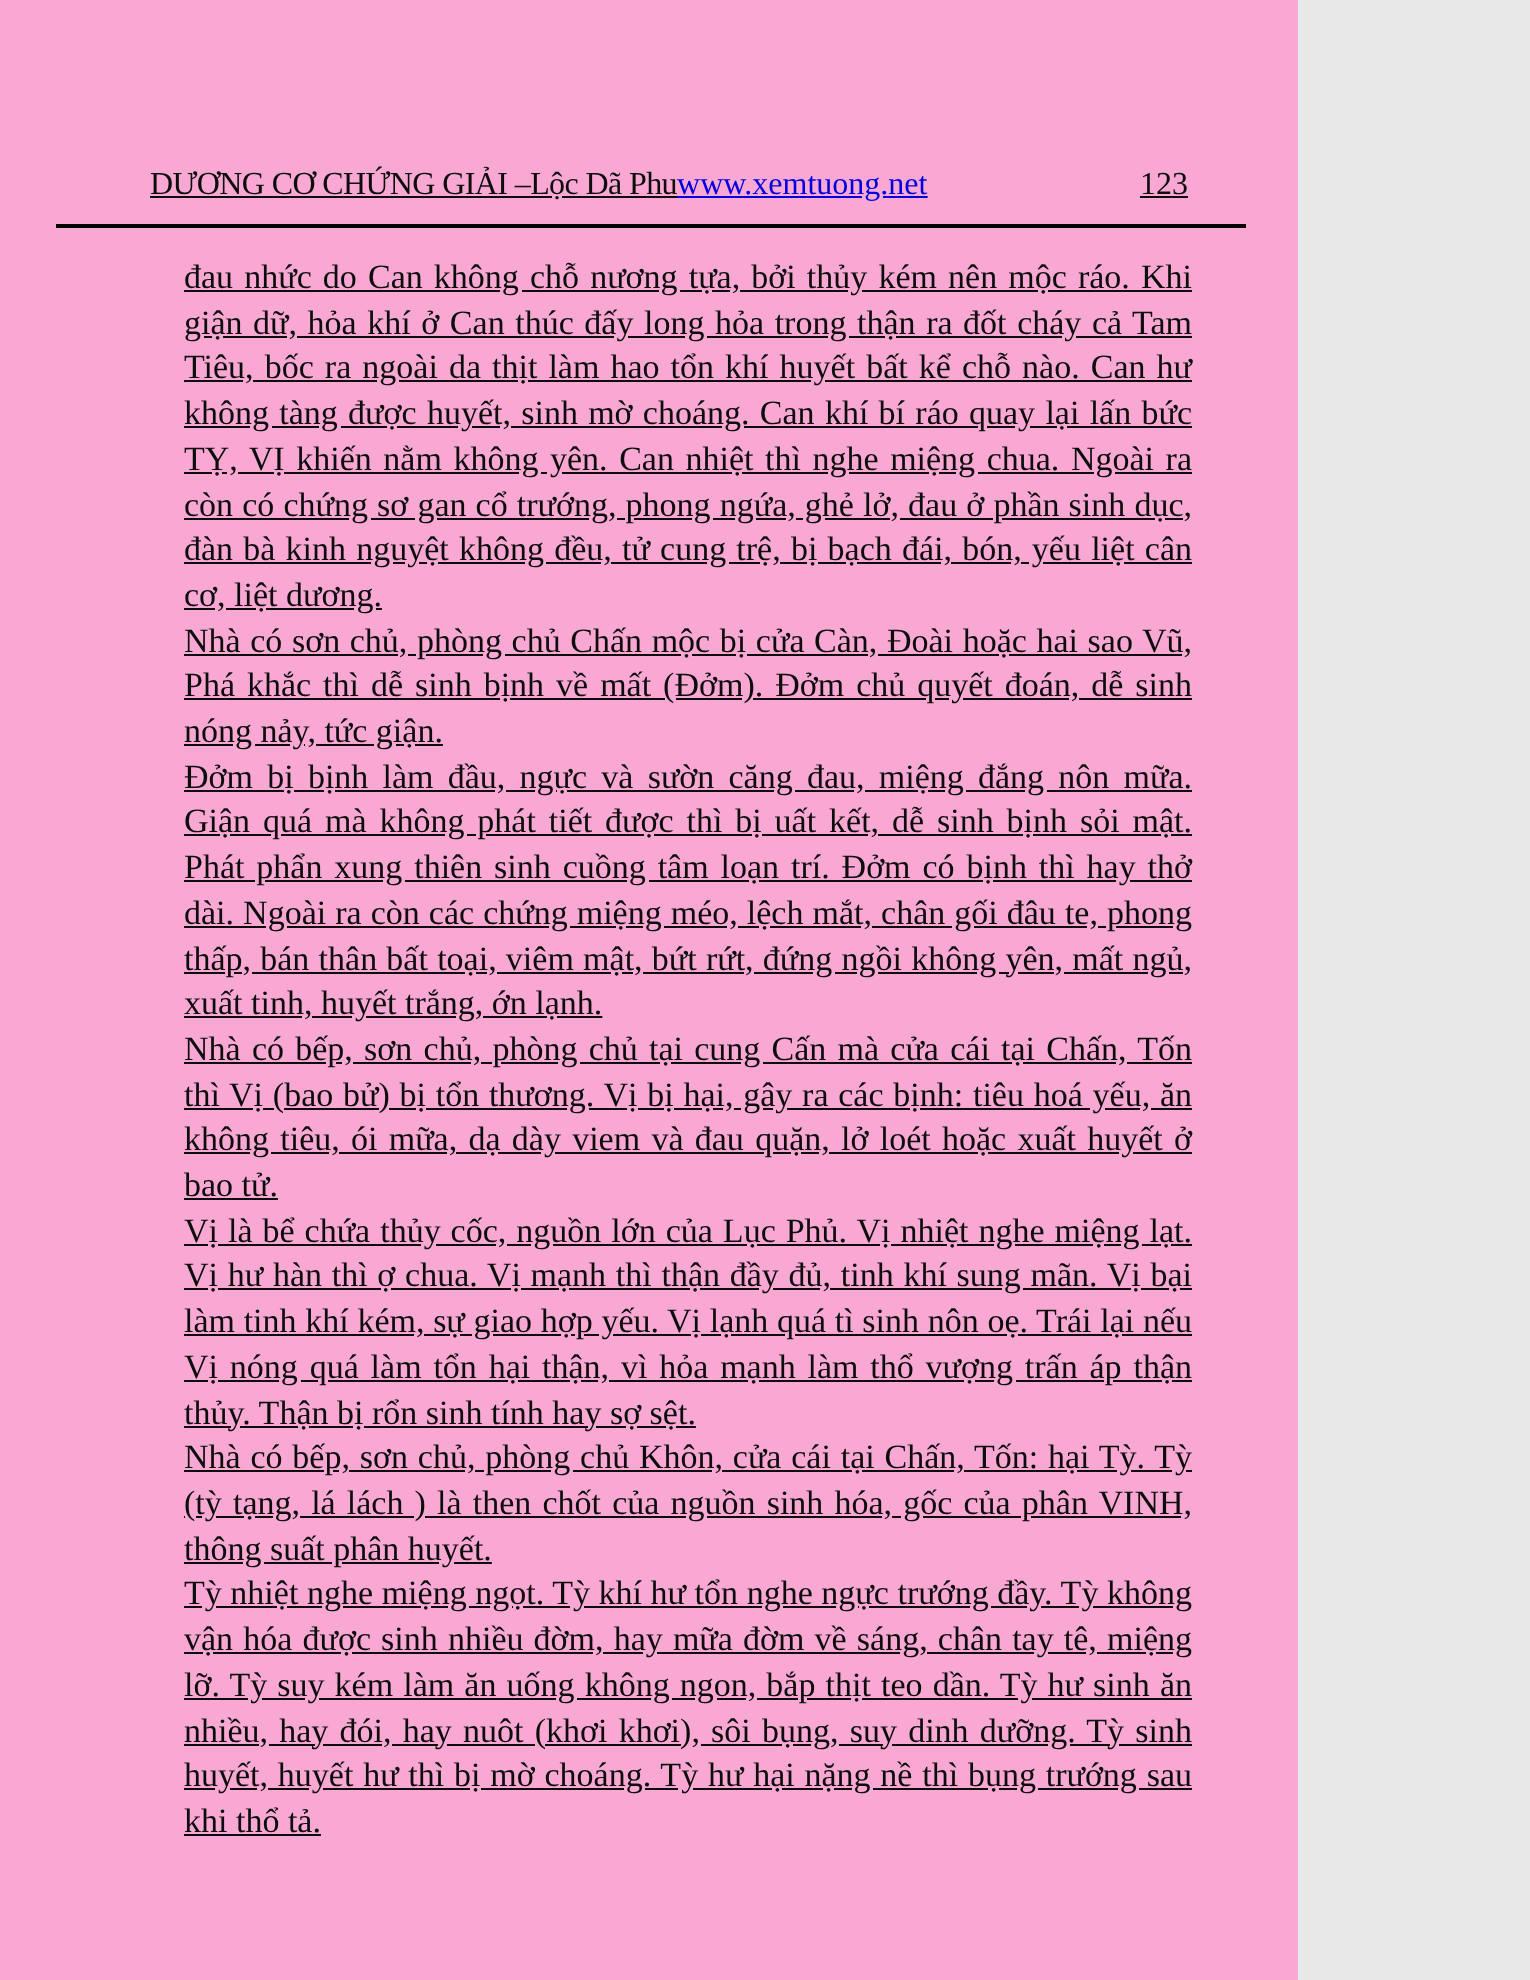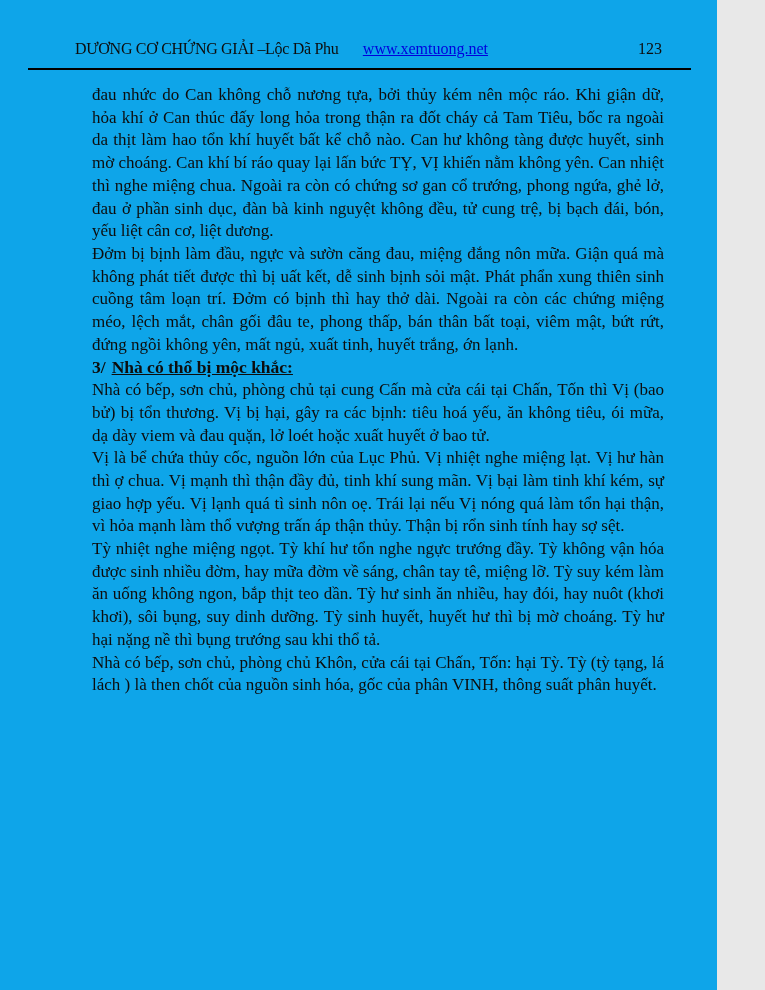--- a/index.html
+++ b/index.html
@@ -1,34 +1,35 @@
 <!DOCTYPE html>
 <html><head>
 <meta charset="utf-8">
 <style>
   html,body{margin:0;padding:0;background:#e8e8e8;}
   .page{
     position:relative;
-    width:717px;height:990px;
-    background:#0ea5e9;
+    width:649px;height:990px;
+    background:#f9a8d4;
     overflow:hidden;
     box-sizing:border-box;
     font-family:"Liberation Serif","DejaVu Serif",serif;
     color:#0d0d0d;
+    text-decoration:underline;
   }
   .header{
     display:flex;
     align-items:baseline;
     padding:40px 55px 0 75px;
     font-size:16px;
     white-space:nowrap;
   }
   .header-title{letter-spacing:-0.3px;}
   .header-spacer{flex:1;}
-  .site-link{color:#0000dd;text-decoration:underline;cursor:pointer;}
+  .site-link{color:#0000dd;text-decoration:underline;cursor:pointer;margin-top:44px;}
   .header-gap{display:inline-block;width:150px;}
   .divider{
     border:none;
     border-top:2px solid #000;
     margin:10px 26px 0 28px;
   }
   .body-text{
     margin:14px 53px 0 92px;
     font-size:17px;
     line-height:22.7px;
@@ -52,25 +53,23 @@
     <span class="header-spacer"></span>
     <a class="site-link">www.xemtuong.net</a>
     <span class="header-gap"></span>
     <span class="page-number">123</span>
   </div>
 
   <hr class="divider">
 
   <div class="body-text">
     <p>đau nhức do Can không chỗ nương tựa, bởi thủy kém nên mộc ráo. Khi giận dữ, hỏa khí ở Can thúc đấy long hỏa trong thận ra đốt cháy cả Tam Tiêu, bốc ra ngoài da thịt làm hao tổn khí huyết bất kể chỗ nào. Can hư không tàng được huyết, sinh mờ choáng. Can khí bí ráo quay lại lấn bức TỴ, VỊ khiến nằm không yên. Can nhiệt thì nghe miệng chua. Ngoài ra còn có chứng sơ gan cổ trướng, phong ngứa, ghẻ lở, đau ở phần sinh dục, đàn bà kinh nguyệt không đều, tử cung trệ, bị bạch đái, bón, yếu liệt cân cơ, liệt dương.</p>
+    <p>Nhà có sơn chủ, phòng chủ Chấn mộc bị cửa Càn, Đoài hoặc hai sao Vũ, Phá khắc thì dễ sinh bịnh về mất (Đởm). Đởm chủ quyết đoán, dễ sinh nóng nảy, tức giận.</p>
     <p>Đởm bị bịnh làm đầu, ngực và sườn căng đau, miệng đắng nôn mữa. Giận quá mà không phát tiết được thì bị uất kết, dễ sinh bịnh sỏi mật. Phát phẩn xung thiên sinh cuồng tâm loạn trí. Đởm có bịnh thì hay thở dài. Ngoài ra còn các chứng miệng méo, lệch mắt, chân gối đâu te, phong thấp, bán thân bất toại, viêm mật, bứt rứt, đứng ngồi không yên, mất ngủ, xuất tinh, huyết trắng, ớn lạnh.</p>
 
-    <p class="section-heading">
-      <span class="heading-number">3/</span><span class="heading-underlined">Nhà có thổ bị mộc khắc:</span>
-    </p>
 
     <p>Nhà có bếp, sơn chủ, phòng chủ tại cung Cấn mà cửa cái tại Chấn, Tốn thì Vị (bao bử) bị tổn thương. Vị bị hại, gây ra các bịnh: tiêu hoá yếu, ăn không tiêu, ói mữa, dạ dày viem và đau quặn, lở loét hoặc xuất huyết ở bao tử.</p>
     <p>Vị là bể chứa thủy cốc, nguồn lớn của Lục Phủ. Vị nhiệt nghe miệng lạt. Vị hư hàn thì ợ chua. Vị mạnh thì thận đầy đủ, tinh khí sung mãn. Vị bại làm tinh khí kém, sự giao hợp yếu. Vị lạnh quá tì sinh nôn oẹ. Trái lại nếu Vị nóng quá làm tổn hại thận, vì hỏa mạnh làm thổ vượng trấn áp thận thủy. Thận bị rổn sinh tính hay sợ sệt.</p>
+    <p>Nhà có bếp, sơn chủ, phòng chủ Khôn, cửa cái tại Chấn, Tốn: hại Tỳ. Tỳ (tỳ tạng, lá lách ) là then chốt của nguồn sinh hóa, gốc của phân VINH, thông suất phân huyết.</p>
     <p>Tỳ nhiệt nghe miệng ngọt. Tỳ khí hư tổn nghe ngực trướng đầy. Tỳ không vận hóa được sinh nhiều đờm, hay mữa đờm về sáng, chân tay tê, miệng lỡ. Tỳ suy kém làm ăn uống không ngon, bắp thịt teo dần. Tỳ hư sinh ăn nhiều, hay đói, hay nuôt (khơi khơi), sôi bụng, suy dinh dưỡng. Tỳ sinh huyết, huyết hư thì bị mờ choáng. Tỳ hư hại nặng nề thì bụng trướng sau khi thổ tả.</p>
-    <p>Nhà có bếp, sơn chủ, phòng chủ Khôn, cửa cái tại Chấn, Tốn: hại Tỳ. Tỳ (tỳ tạng, lá lách ) là then chốt của nguồn sinh hóa, gốc của phân VINH, thông suất phân huyết.</p>
   </div>
 
 </div>
 
 </body></html>

